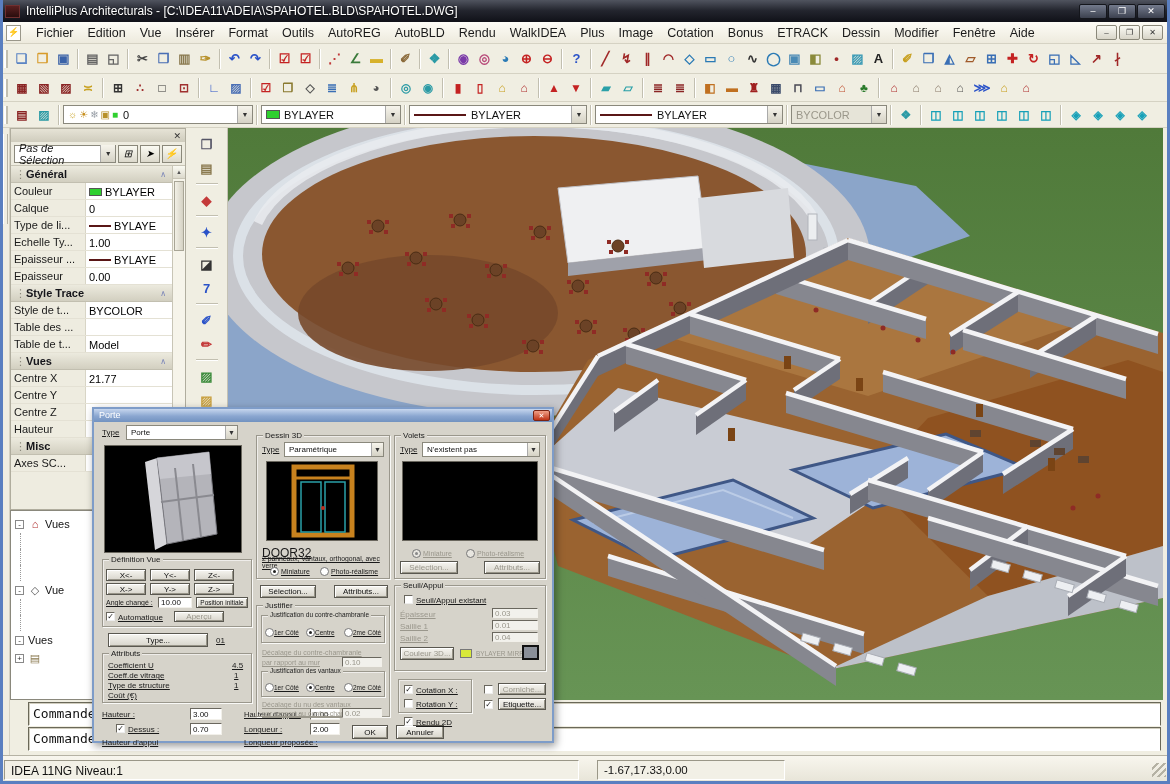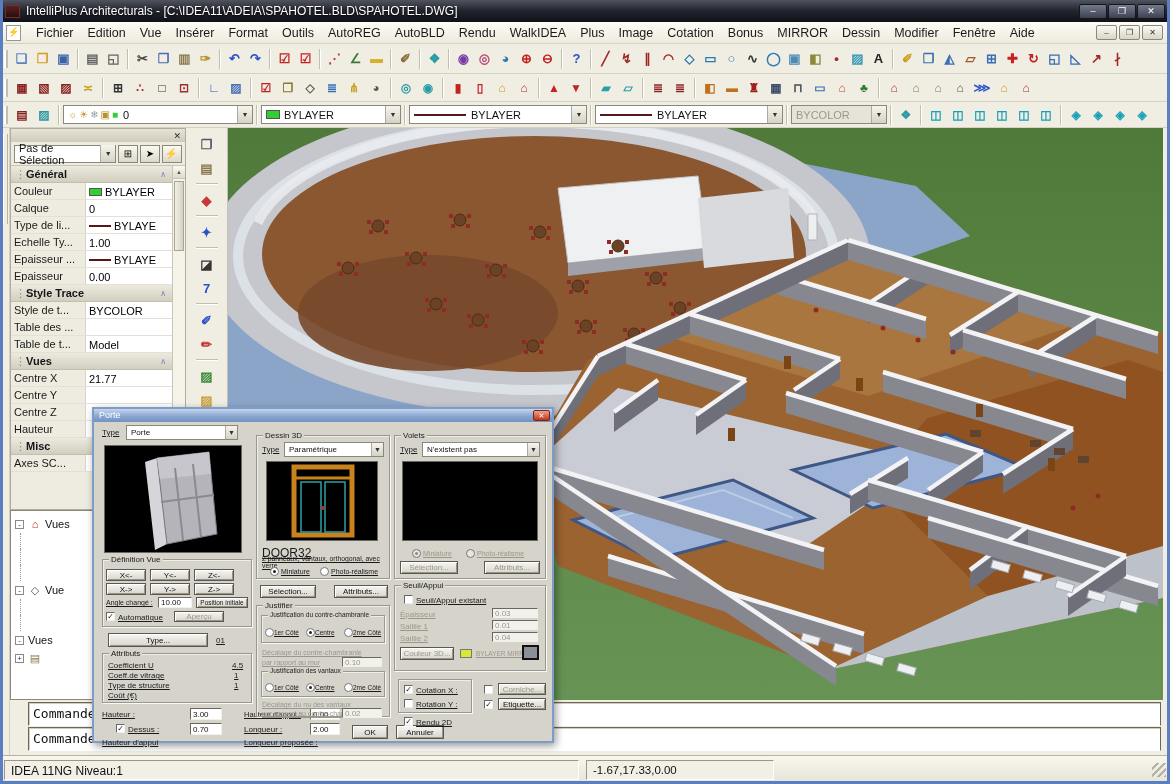--- a/index.html
+++ b/index.html
@@ -51,21 +51,21 @@
   
   #dockstrip { left:0; top:128px; width:10px; height:627px; background:#f0eee2; border-right:1px solid #d5d2c3; }
   #dockstrip::after { content:""; position:absolute; left:3px; top:6px; width:3px; height:90px;
     border-left:1px solid #fff; border-right:1px solid #b5b2a4; }
 
   
   #palette { left:10px; top:128px; width:176px; height:382px; background:#eeece0;
     border:1px solid #b0ad9e; display:flex; flex-direction:column; }
   #pal-head { height:13px; background:linear-gradient(#e6e3d6,#cfccbd); display:flex; align-items:center; }
   #pal-close { margin-left:auto; font-size:9px; color:#333; padding-right:4px; }
-  #pal-tools { height:23px; display:flex; align-items:center; padding:2px 3px; gap:2px; }
+  #pal-tools { height:23px; display:flex; align-items:center; padding:2px 3px; gap:2px;font-style:italic; }
   #pal-selector { width:102px; height:18px; }
   .pal-btn { width:20px; height:18px; background:linear-gradient(#fafaf2,#dcd9cc); border:1px solid #8a887a;
     font-size:10px; display:flex; align-items:center; justify-content:center; }
   #pal-body { flex:1; position:relative; overflow:hidden; border-top:1px solid #c8c5b6; }
   #pal-rows { position:absolute; left:0; top:0; right:13px; }
   .pal-sec { height:17px; background:linear-gradient(#ecead e,#d2cfc0); background:linear-gradient(#eceade,#d2cfc0);
     font-weight:bold; font-size:11px; color:#15151a; display:flex; align-items:center; padding-left:15px;
     border-bottom:1px solid #c2bfb0; position:relative; }
   .pal-sec::before { content:"⋮"; position:absolute; left:4px; color:#8a877a; font-weight:normal; }
   .pal-sec .chev { margin-left:auto; margin-right:6px; font-size:8px; color:#7a85b8; font-weight:normal; }
@@ -100,21 +100,21 @@
   .tstub { height:16px; border-left:1px dotted #999; margin-left:7px; }
 
   
   #cmdwin { left:10px; top:700px; width:1153px; height:55px; background:#f0eee2; padding:2px 2px 0 18px; }
   .cmdbox { height:24px; background:#fff; border:1px solid #6a6858; border-bottom-color:#fff; box-shadow:inset 1px 1px 0 #d0cdbe;
     font-family:"DejaVu Sans Mono",monospace; font-size:13px; color:#111; padding:3px 4px; margin-bottom:1px;
     white-space:nowrap; overflow:hidden; }
 
   
   #statusbar { left:0; top:755px; width:1170px; height:29px; background:linear-gradient(#f8f6ee,#e6e3d6);
-    border-top:1px solid #b5b2a4; display:flex; align-items:center; padding:0 4px; gap:7px; }
+    border-top:1px solid #b5b2a4; display:flex; align-items:center; padding:0 4px; gap:18px; }
   .sseg { height:20px; border:1px solid; border-color:#9a9788 #fff #fff #9a9788; background:#f2f0e6;
     font-size:12px; color:#111; padding:3px 6px 0; white-space:nowrap; overflow:hidden; }
   #status-msg { width:575px; }
   #status-coords { width:188px; font-size:11.5px; }
   .tg { height:20px; border:1px solid; border-color:#fff #9a9788 #9a9788 #fff; background:linear-gradient(#fbfaf4,#e8e5d8);
     font-size:11px; font-weight:bold; padding:4px 6px 0; color:#111; }
   .tg.off { color:#a39f92; }
   #grip { margin-left:auto; width:14px; height:14px;
     background:repeating-linear-gradient(135deg,transparent 0 3px,#b5b2a4 3px 5px); }
 
@@ -171,21 +171,21 @@
       <span class="menu-item">Format</span>
       <span class="menu-item">Outils</span>
       <span class="menu-item">AutoREG</span>
       <span class="menu-item">AutoBLD</span>
       <span class="menu-item">Rendu</span>
       <span class="menu-item">WalkIDEA</span>
       <span class="menu-item">Plus</span>
       <span class="menu-item">Image</span>
       <span class="menu-item">Cotation</span>
       <span class="menu-item">Bonus</span>
-      <span class="menu-item">MIRROR</span>
+      <span class="menu-item">ETRACK</span>
       <span class="menu-item">Dessin</span>
       <span class="menu-item">Modifier</span>
       <span class="menu-item">Fenêtre</span>
       <span class="menu-item">Aide</span>
     </span>
   <div class="mdi-ctl" id="mdi-controls">
       <div class="mdibtn">–</div>
       <div class="mdibtn">❐</div>
       <div class="mdibtn">✕</div>
     </div>

